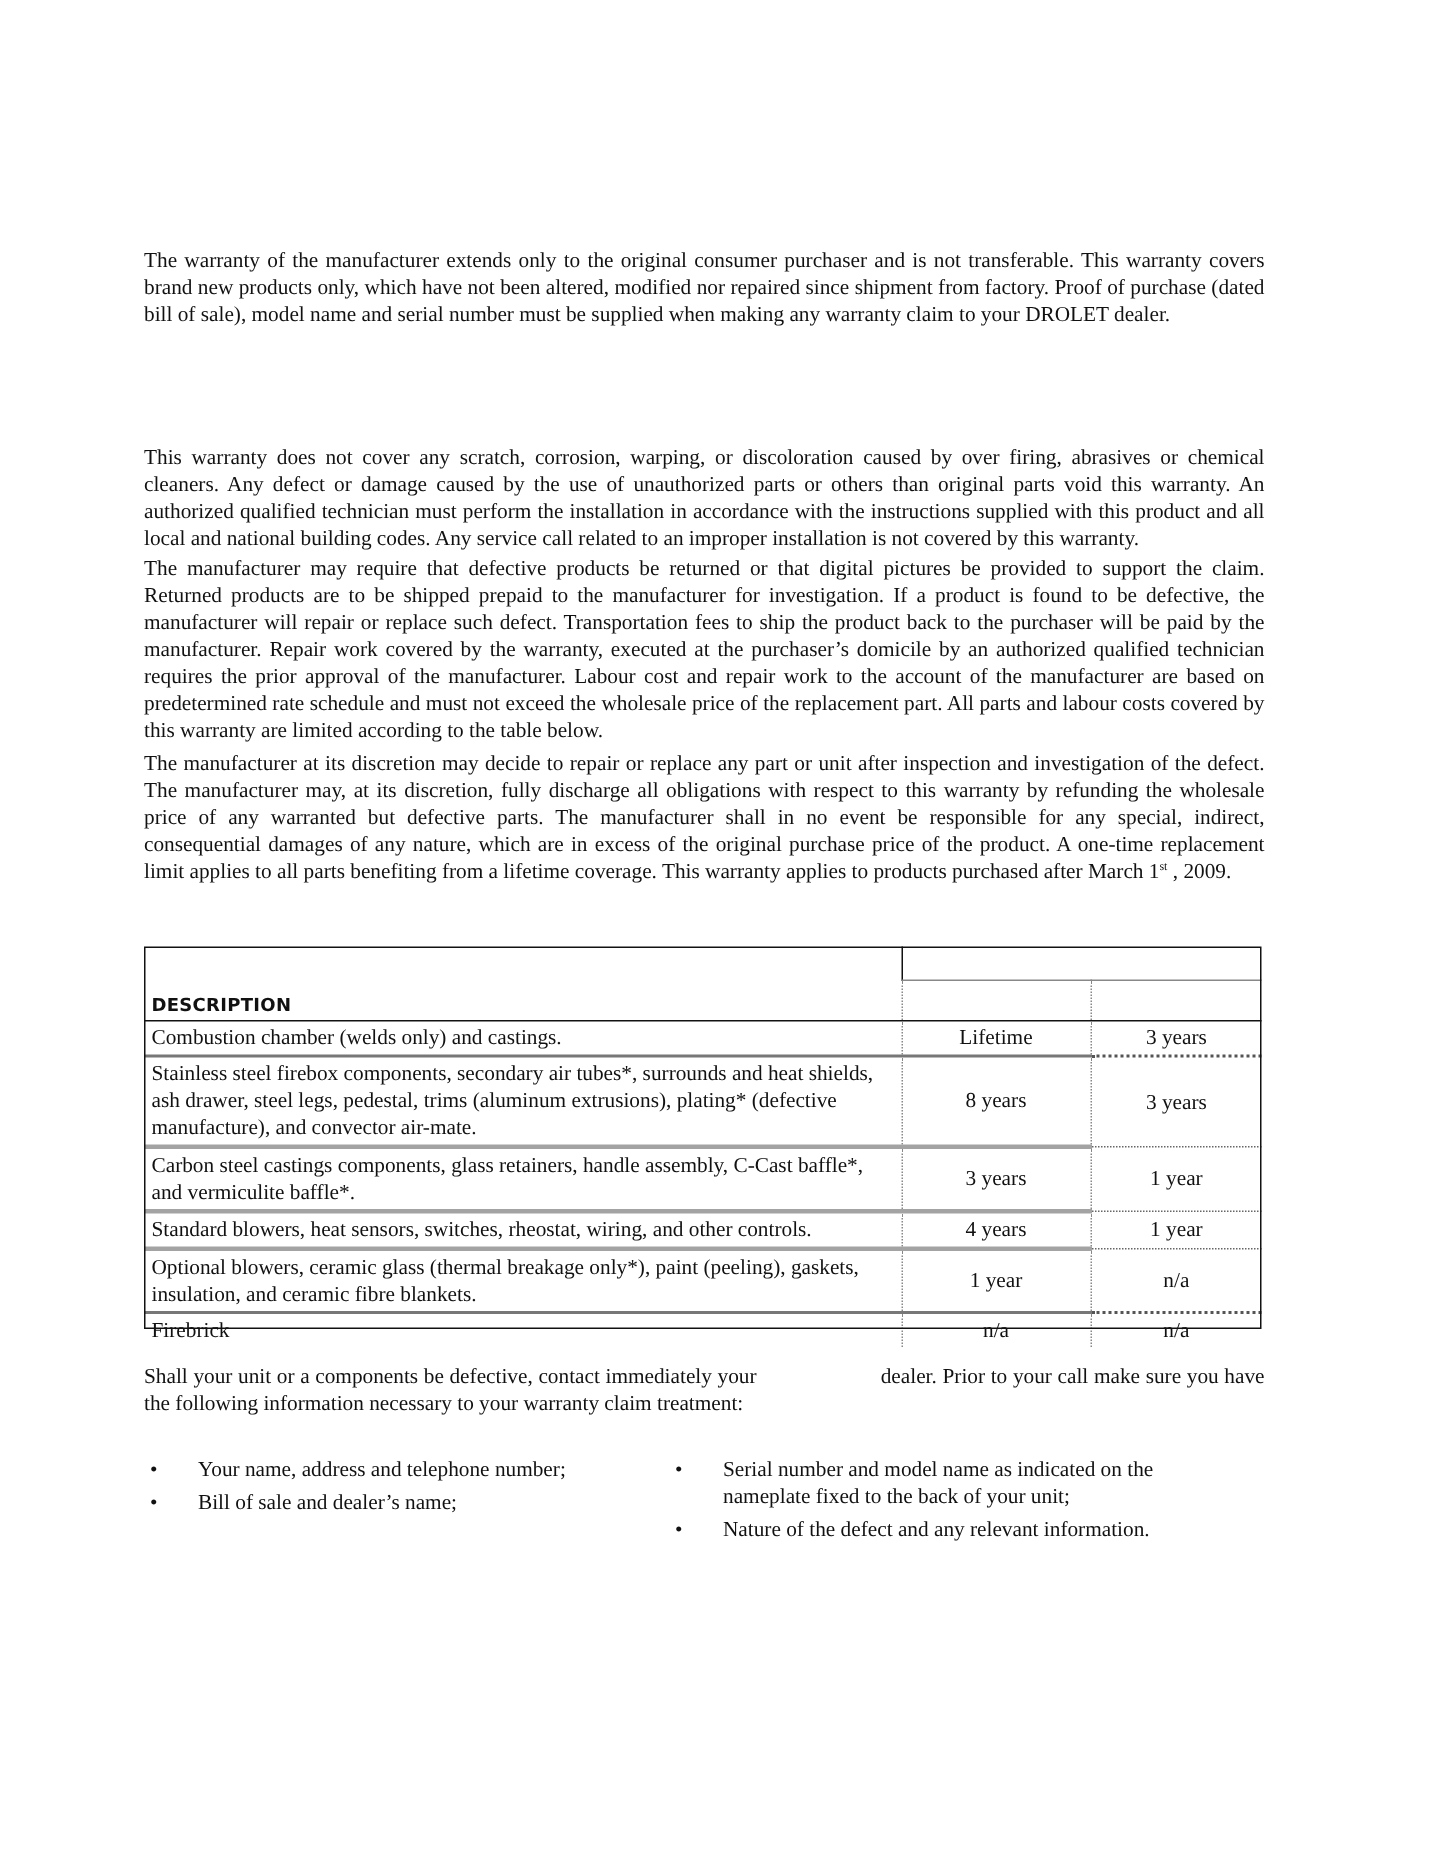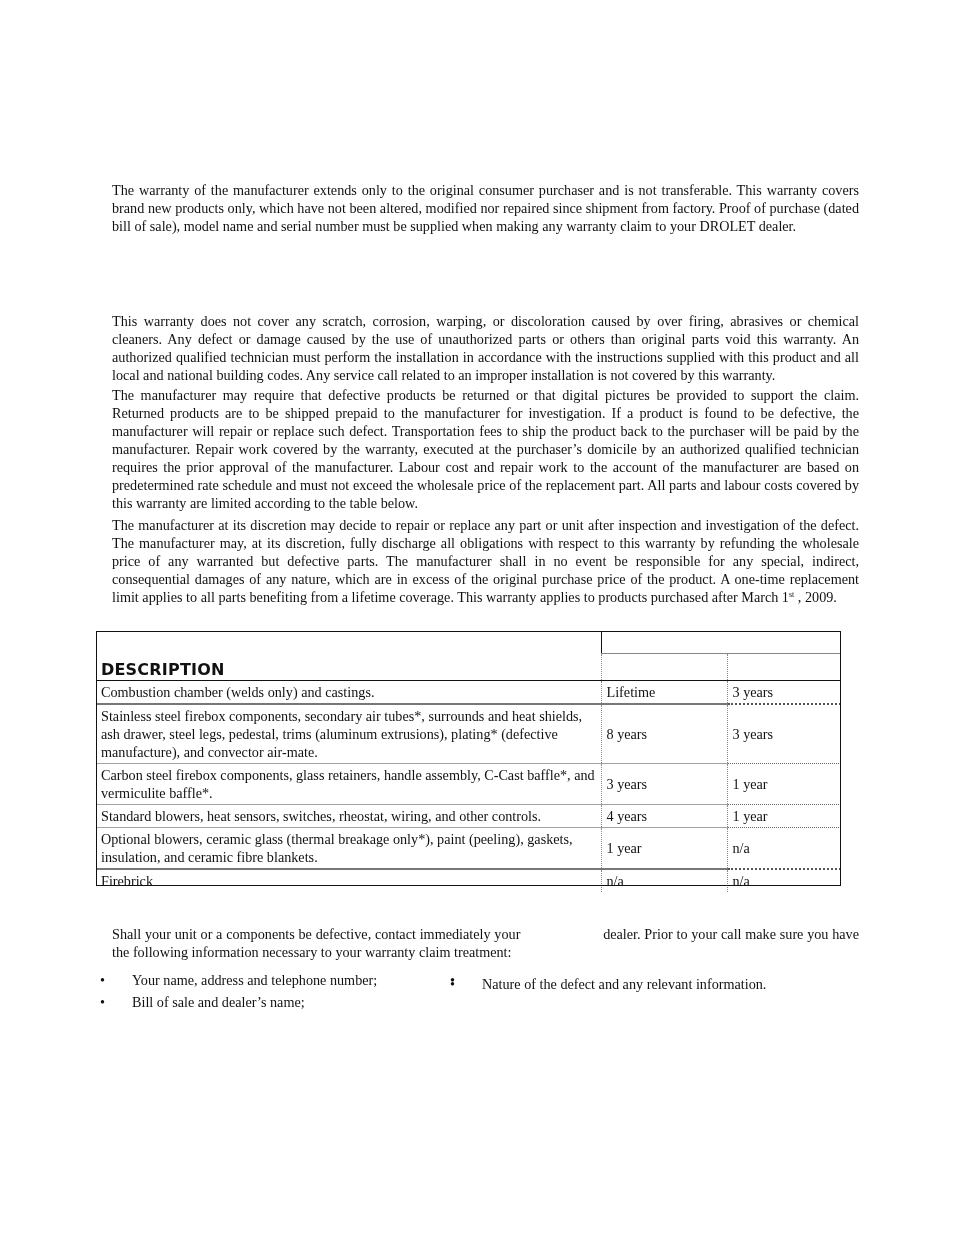--- a/index.html
+++ b/index.html
@@ -5,47 +5,47 @@
   html, body { margin: 0; padding: 0; background: #ffffff; }
   body {
     width: 954px; height: 1235px; position: relative; overflow: hidden;
     font-family: "Liberation Serif", "DejaVu Serif", serif;
     color: #111111;
   }
   .para {
     position: absolute; left: 96px; width: 747px;
     font-size: 14.2px; line-height: 18px;
     text-align: justify; text-align-last: left;
-    margin: 16px;
+    margin: 0;
   }
   .para sup { font-size: 8px; line-height: 0; vertical-align: 5px; }
   #p1 { top: 165px; }
   #p2 { top: 296px; }
   #p3 { top: 370px; }
   #p4 { top: 500px; }
 
   .wtable {
     position: absolute; left: 96px; top: 631px; width: 745px;
     border-collapse: collapse; table-layout: fixed;
     font-size: 14.2px;
   }
   .wtable td {
     padding: 2px 5px; vertical-align: middle; line-height: 18px;
-    border-bottom: 1px solid #a3a3a3;
+    border-bottom: 3px solid #a3a3a3;
   }
   .wtable col.c1 { width: 505px; }
   .wtable col.c2 { width: 126px; }
   .wtable col.c3 { width: 114px; }
-  .wtable .num { }
+  .wtable .num { text-align: center; }
   .wtable .dl { border-left: 1px dotted #888888; }
   .wtable .dr { border-bottom: 1px dotted #666666; }
   .outer { position: absolute; left: 96px; top: 631px; width: 743px; height: 253px; border: 1px solid #111; pointer-events: none; }
   .hdr-desc {
     font-family: "DejaVu Sans", "Liberation Sans", sans-serif;
-    font-weight: bold; font-size: 16px; letter-spacing: 0.2px;
+    font-weight: bold; font-size: 12px; letter-spacing: 0.2px;
     vertical-align: bottom !important; padding-bottom: 1px !important;
     border-bottom: 1px solid #111 !important;
   }
   .hdr-top td { height: 18px; }
   .hdr-sub td { height: 22px; }
   .thick-bottom td { border-bottom: 2px solid #777777; }
 
   #p5 { top: 909px; font-family: Liberation Serif, serif; }
   .bullets {
     position: absolute; top: 971px; margin: 0; padding: 0; list-style: none;
@@ -86,21 +86,21 @@
     <td>Combustion chamber (welds only) and castings.</td>
     <td class="num dl">Lifetime</td>
     <td class="num dl" style="border-bottom:2px dotted #555;">3 years</td>
   </tr>
   <tr>
     <td>Stainless steel firebox components, secondary air tubes*, surrounds and heat shields, ash drawer, steel legs, pedestal, trims (aluminum extrusions), plating* (defective manufacture), and convector air-mate.</td>
     <td class="num dl">8 years</td>
     <td class="num dl dr">3 years</td>
   </tr>
   <tr>
-    <td>Carbon steel firebox components, glass retainers, handle assembly, C-Cast baffle*, and vermiculite baffle*.</td>
+    <td>Carbon steel castings components, glass retainers, handle assembly, C-Cast baffle*, and vermiculite baffle*.</td>
     <td class="num dl">3 years</td>
     <td class="num dl dr">1 year</td>
   </tr>
   <tr>
     <td>Standard blowers, heat sensors, switches, rheostat, wiring, and other controls.</td>
     <td class="num dl">4 years</td>
     <td class="num dl dr">1 year</td>
   </tr>
   <tr class="thick-bottom">
     <td>Optional blowers, ceramic glass (thermal breakage only*), paint (peeling), gaskets, insulation, and ceramic fibre blankets.</td>
@@ -117,15 +117,15 @@
 <div class="outer"></div>
 
 <p class="para" id="p5" style="white-space:pre-wrap;">Shall your unit or a components be defective, contact immediately your                      dealer. Prior to your call make sure you have the following information necessary to your warranty claim treatment:</p>
 
 <ul class="bullets" id="bl-left">
   <li><span class="dot">•</span><span>Your name, address and telephone number;</span></li>
   <li><span class="dot">•</span><span>Bill of sale and dealer’s name;</span></li>
 </ul>
 
 <ul class="bullets" id="bl-right">
-  <li><span class="dot">•</span></li>
+  <li><span class="dot">•</span><span>Serial number and model name as indicated on the nameplate fixed to the back of your unit;</span></li>
   <li><span class="dot">•</span><span>Nature of the defect and any relevant information.</span></li>
 </ul>
 
 </body></html>

